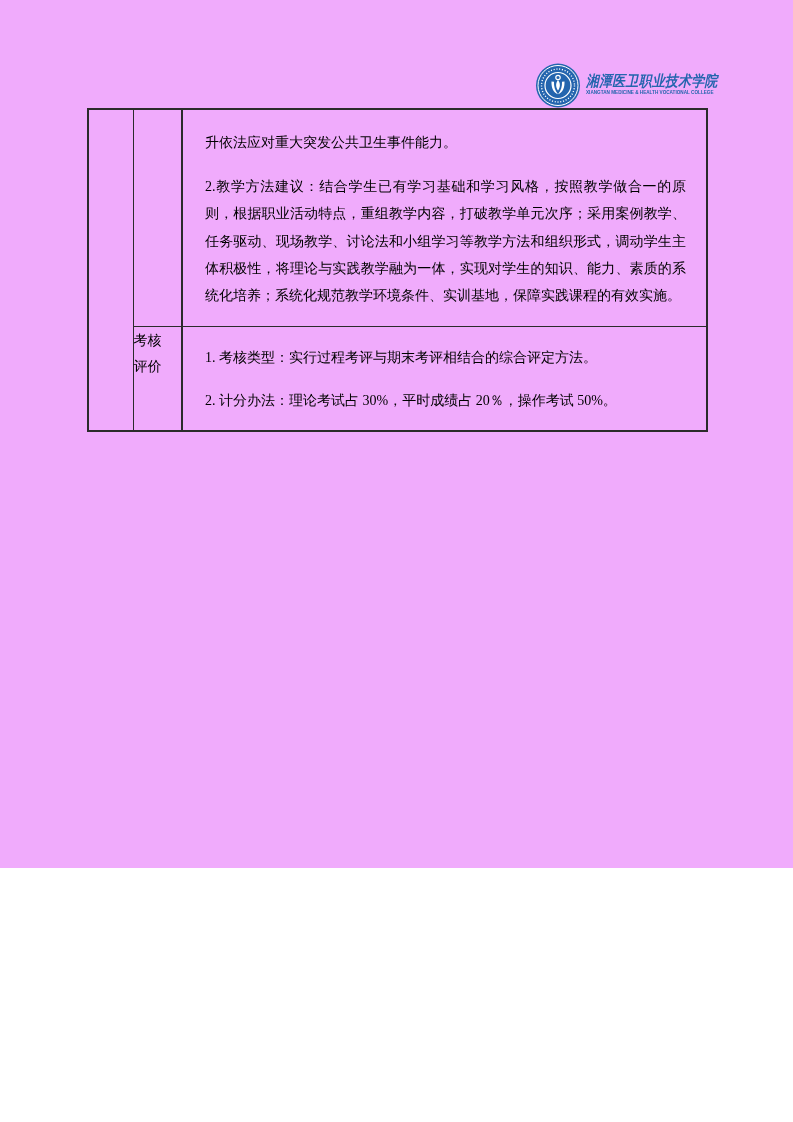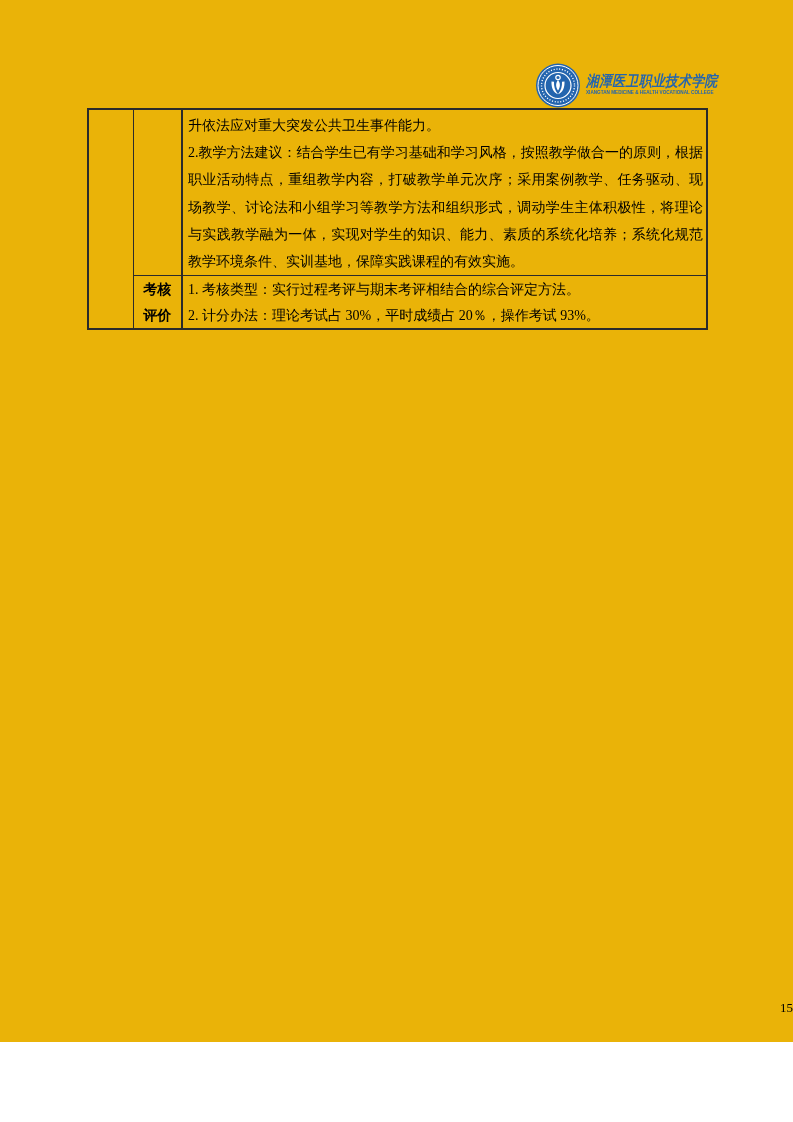--- a/index.html
+++ b/index.html
@@ -1,21 +1,21 @@
 <!DOCTYPE html>
 <html><head>
 <meta charset="utf-8">
 <style>
   * { box-sizing: border-box; }
   html, body { margin: 0; padding: 0; background: #ffffff; }
   .page {
     position: relative;
     width: 793px;
-    height: 1042px;
-    background: #eab308;
+    height: 868px;
+    background: #f0abfc;
     font-family: "Liberation Serif", "DejaVu Serif", serif;
     color: #000000;
     overflow: hidden;
   }
 
   
   .logo {
     position: absolute;
     left: 535px;
     top: 62px;
@@ -71,26 +71,25 @@
     padding: 2px 3px 0 5px;
     line-height: 27.2px;
   }
   td.cell-r2 {
     height: 50px;
     padding: 1px 3px 0 5px;
     line-height: 25.6px;
     font-family: Liberation Serif, serif;
   }
   td.cell-hdr {
-    font-weight: bold;
-    text-align: center;
+    font-weight: normal;
     padding-top: 1px;
     line-height: 25.6px;
   }
-  .para { margin: 0; }
+  .para { margin: 17px; }
   .para-justify {
     text-align: justify;
     text-justify: inter-ideograph;
   }
 
   
   .footer {
     position: absolute;
     top: 1000px;
     left: 0;
@@ -137,21 +136,21 @@
           <p class="para para-justify">2.教学方法建议：结合学生已有学习基础和学习风格，按照教学做合一的原则，根据职业活动特点，重组教学内容，打破教学单元次序；采用案例教学、任务驱动、现场教学、讨论法和小组学习等教学方法和组织形式，调动学生主体积极性，将理论与实践教学融为一体，实现对学生的知识、能力、素质的系统化培养；系统化规范教学环境条件、实训基地，保障实践课程的有效实施。</p>
         </td>
       </tr>
       <tr>
         <td class="cell-hdr">
           <div>考核</div>
           <div>评价</div>
         </td>
         <td class="cell-main cell-r2">
           <p class="para">1. 考核类型：实行过程考评与期末考评相结合的综合评定方法。</p>
-          <p class="para">2. 计分办法：理论考试占 30%，平时成绩占 20％，操作考试 93%。</p>
+          <p class="para">2. 计分办法：理论考试占 30%，平时成绩占 20％，操作考试 50%。</p>
         </td>
       </tr>
     </tbody>
   </table>
 
   <div class="footer">15</div>
 
 </div>
 
 </body></html>

